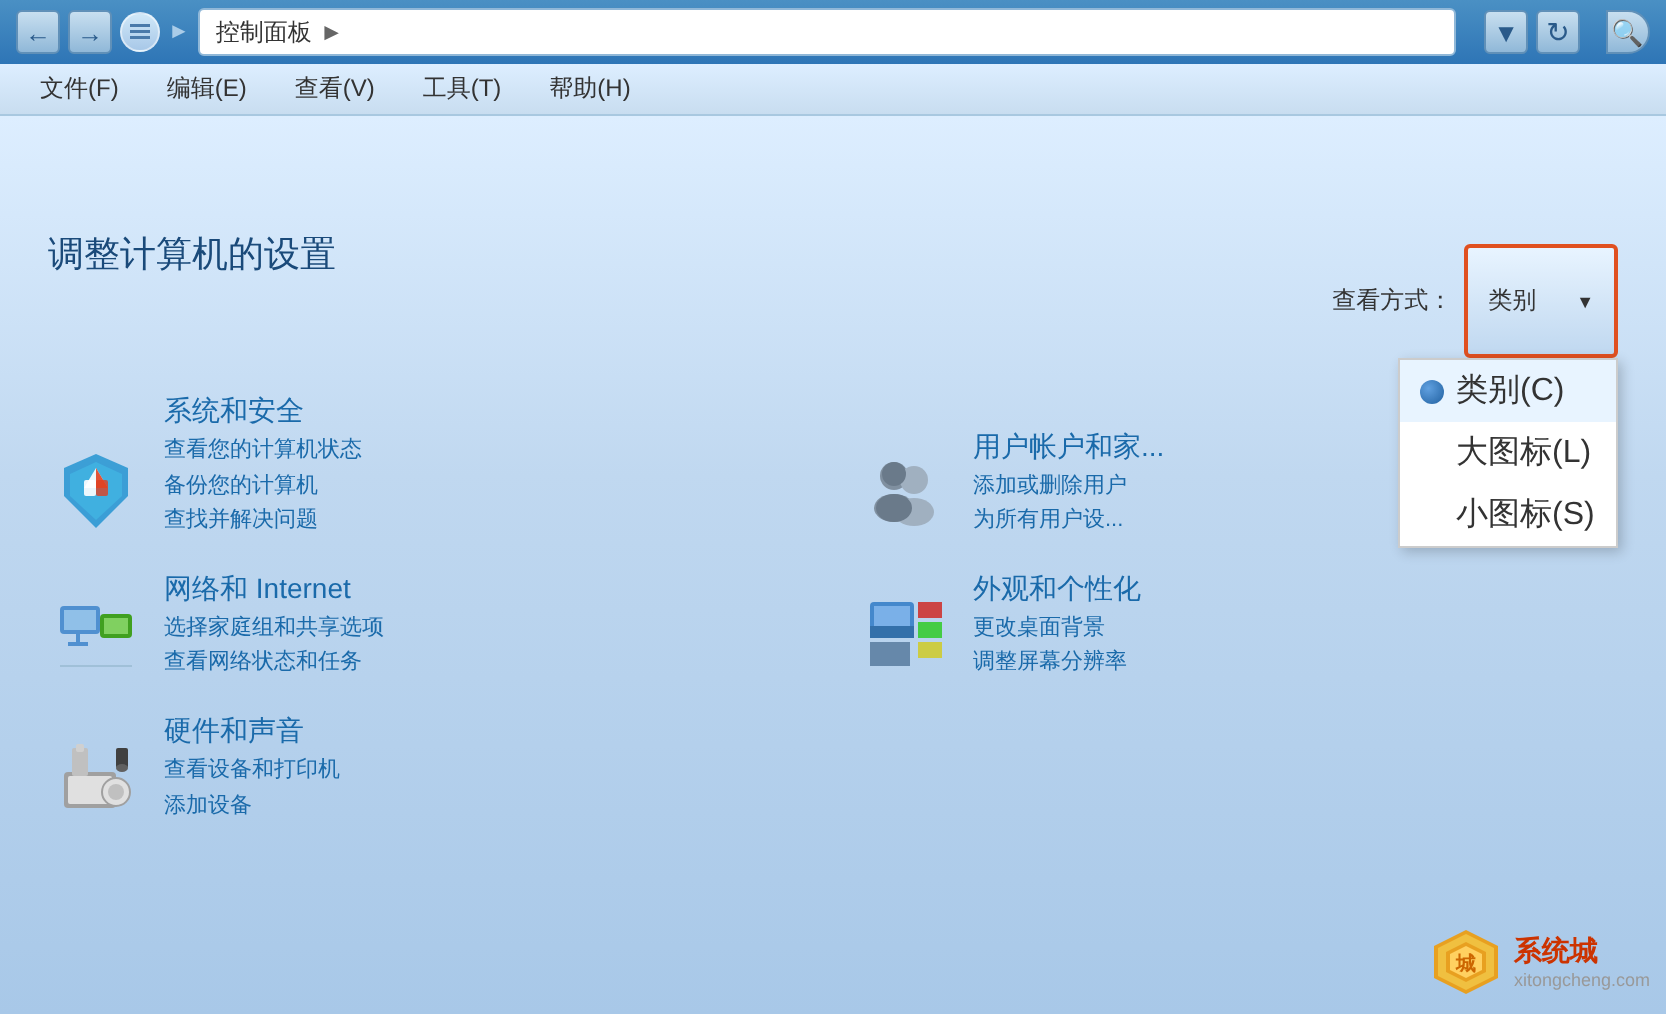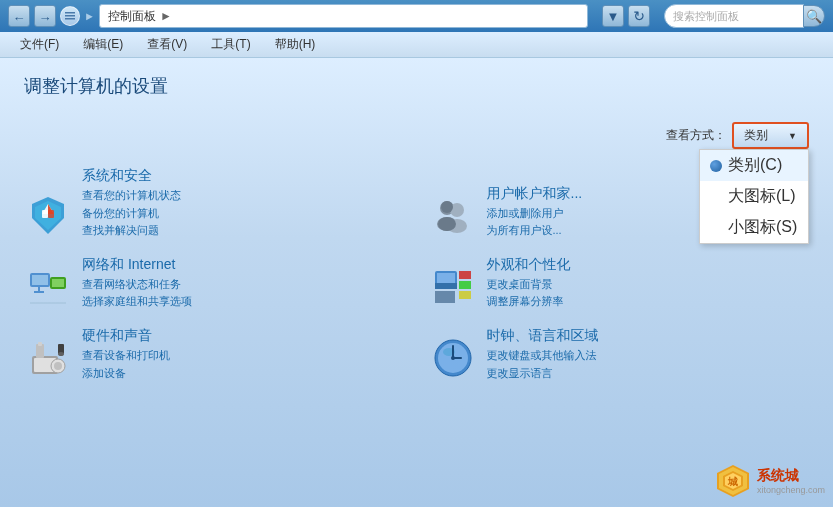--- a/index.html
+++ b/index.html
@@ -85,20 +85,21 @@
     
     .main-content {
       height: calc(507px - 58px);
       background: linear-gradient(to bottom, #ddeeff 0%, #c0d8f0 40%, #a8c8e8 100%);
       padding: 16px 24px;
       position: relative;
     }
 
     .page-header {
       display: flex;
+      align-items: center;
       justify-content: space-between;
       margin-bottom: 18px;
     }
     .page-title {
       font-size: 18px;
       color: #1a4a7a;
       font-weight: normal;
     }
     .view-control {
       display: flex;
@@ -110,21 +111,21 @@
       font-size: 12px;
       color: #333;
     }
     .view-dropdown {
       position: relative;
     }
     .view-btn {
       background: linear-gradient(to bottom, #e8f4ff, #c0d8f0);
       border: 2px solid #e05020;
       border-radius: 3px;
-      padding: 3px 10px;
+      padding: 18px 10px;
       font-size: 12px;
       color: #333;
       cursor: pointer;
       display: flex; align-items: center; gap: 20px;
       min-width: 70px;
     }
     .dropdown-arrow { font-size: 9px; }
 
     
     .dropdown-menu {
@@ -210,23 +211,20 @@
   <div style="font-size:11px;color:#aacce8;">►</div>
   <div class="breadcrumb-bar">
     <span>控制面板</span>
     <span style="color:#666;">►</span>
   </div>
   <div style="width:6px;"></div>
   <div class="nav-arrow">▼</div>
   <div class="refresh-btn">↻</div>
   <div style="width:6px;"></div>
   <div style="display:flex;align-items:center;flex:0 0 auto;">
-    <div style="flex:1;height:24px;background:white;border:1px solid #90b8d8;border-radius:12px 0 0 12px;display:flex;align-items:center;padding:0 8px;width:140px;">
-      <span style="font-size:11px;color:#aaa;">搜索控制面板</span>
-    </div>
     <div class="search-icon-btn">🔍</div>
   </div>
 </div>
 
 <div class="menu-bar">
   <span class="menu-item">文件(F)</span>
   <span class="menu-item">编辑(E)</span>
   <span class="menu-item">查看(V)</span>
   <span class="menu-item">工具(T)</span>
   <span class="menu-item">帮助(H)</span>
@@ -313,22 +311,22 @@
           <rect x="12" y="22" width="2" height="4" fill="#5090d0"></rect>
           <rect x="8" y="26" width="10" height="2" fill="#5090d0"></rect>
           <rect x="24" y="12" width="16" height="12" rx="2" fill="#40a020"></rect>
           <rect x="26" y="14" width="12" height="8" fill="#80d060"></rect>
           <line x1="4" y1="38" x2="40" y2="38" stroke="#a0c0d8" stroke-width="1"></line>
         </svg>
       </div>
       <div class="item-text">
         <div class="item-title">网络和 Internet</div>
         <div class="item-link">
+          <div>选择家庭组和共享选项</div>
           <div>查看网络状态和任务</div>
-          <div>选择家庭组和共享选项</div>
         </div>
       </div>
     </div>
 
     <div class="control-item">
       <div class="item-icon">
         <svg viewBox="0 0 44 44" width="44" height="44">
           <rect x="4" y="6" width="22" height="18" rx="2" fill="#4488cc"></rect>
           <rect x="6" y="8" width="18" height="12" fill="#7ab0e8"></rect>
           <rect x="4" y="18" width="22" height="6" fill="#3370aa"></rect>
@@ -362,39 +360,20 @@
       </div>
       <div class="item-text">
         <div class="item-title">硬件和声音</div>
         <div class="item-link">
           <div>查看设备和打印机</div>
           <div>添加设备</div>
         </div>
       </div>
     </div>
 
-    <div class="control-item">
-      <div class="item-icon">
-        <svg viewBox="0 0 44 44" width="44" height="44">
-          <circle cx="22" cy="22" r="18" fill="#4488cc" stroke="#2266aa" stroke-width="1"></circle>
-          <circle cx="22" cy="22" r="15" fill="#7ab0e8"></circle>
-          <ellipse cx="18" cy="16" rx="6" ry="4" fill="#40a0d0" opacity="0.5"></ellipse>
-          <line x1="22" y1="22" x2="22" y2="10" stroke="#1a4a7a" stroke-width="2" stroke-linecap="round"></line>
-          <line x1="22" y1="22" x2="30" y2="22" stroke="#1a4a7a" stroke-width="2" stroke-linecap="round"></line>
-          <circle cx="22" cy="22" r="2" fill="#1a4a7a"></circle>
-        </svg>
-      </div>
-      <div class="item-text">
-        <div class="item-title">时钟、语言和区域</div>
-        <div class="item-link">
-          <div>更改键盘或其他输入法</div>
-          <div>更改显示语言</div>
-        </div>
-      </div>
-    </div>
 
   </div>
 
   <div class="watermark">
     <div class="watermark-logo">
       <svg viewBox="0 0 36 36" width="36" height="36">
         <polygon points="18,2 34,10 34,26 18,34 2,26 2,10" fill="#e8a020"></polygon>
         <polygon points="18,4 32,11 32,25 18,32 4,25 4,11" fill="#f0c040"></polygon>
         <polygon points="18,8 28,13 28,23 18,28 8,23 8,13" fill="#e8a020"></polygon>
         <polygon points="18,10 26,14 26,22 18,26 10,22 10,14" fill="#ffd060"></polygon>

